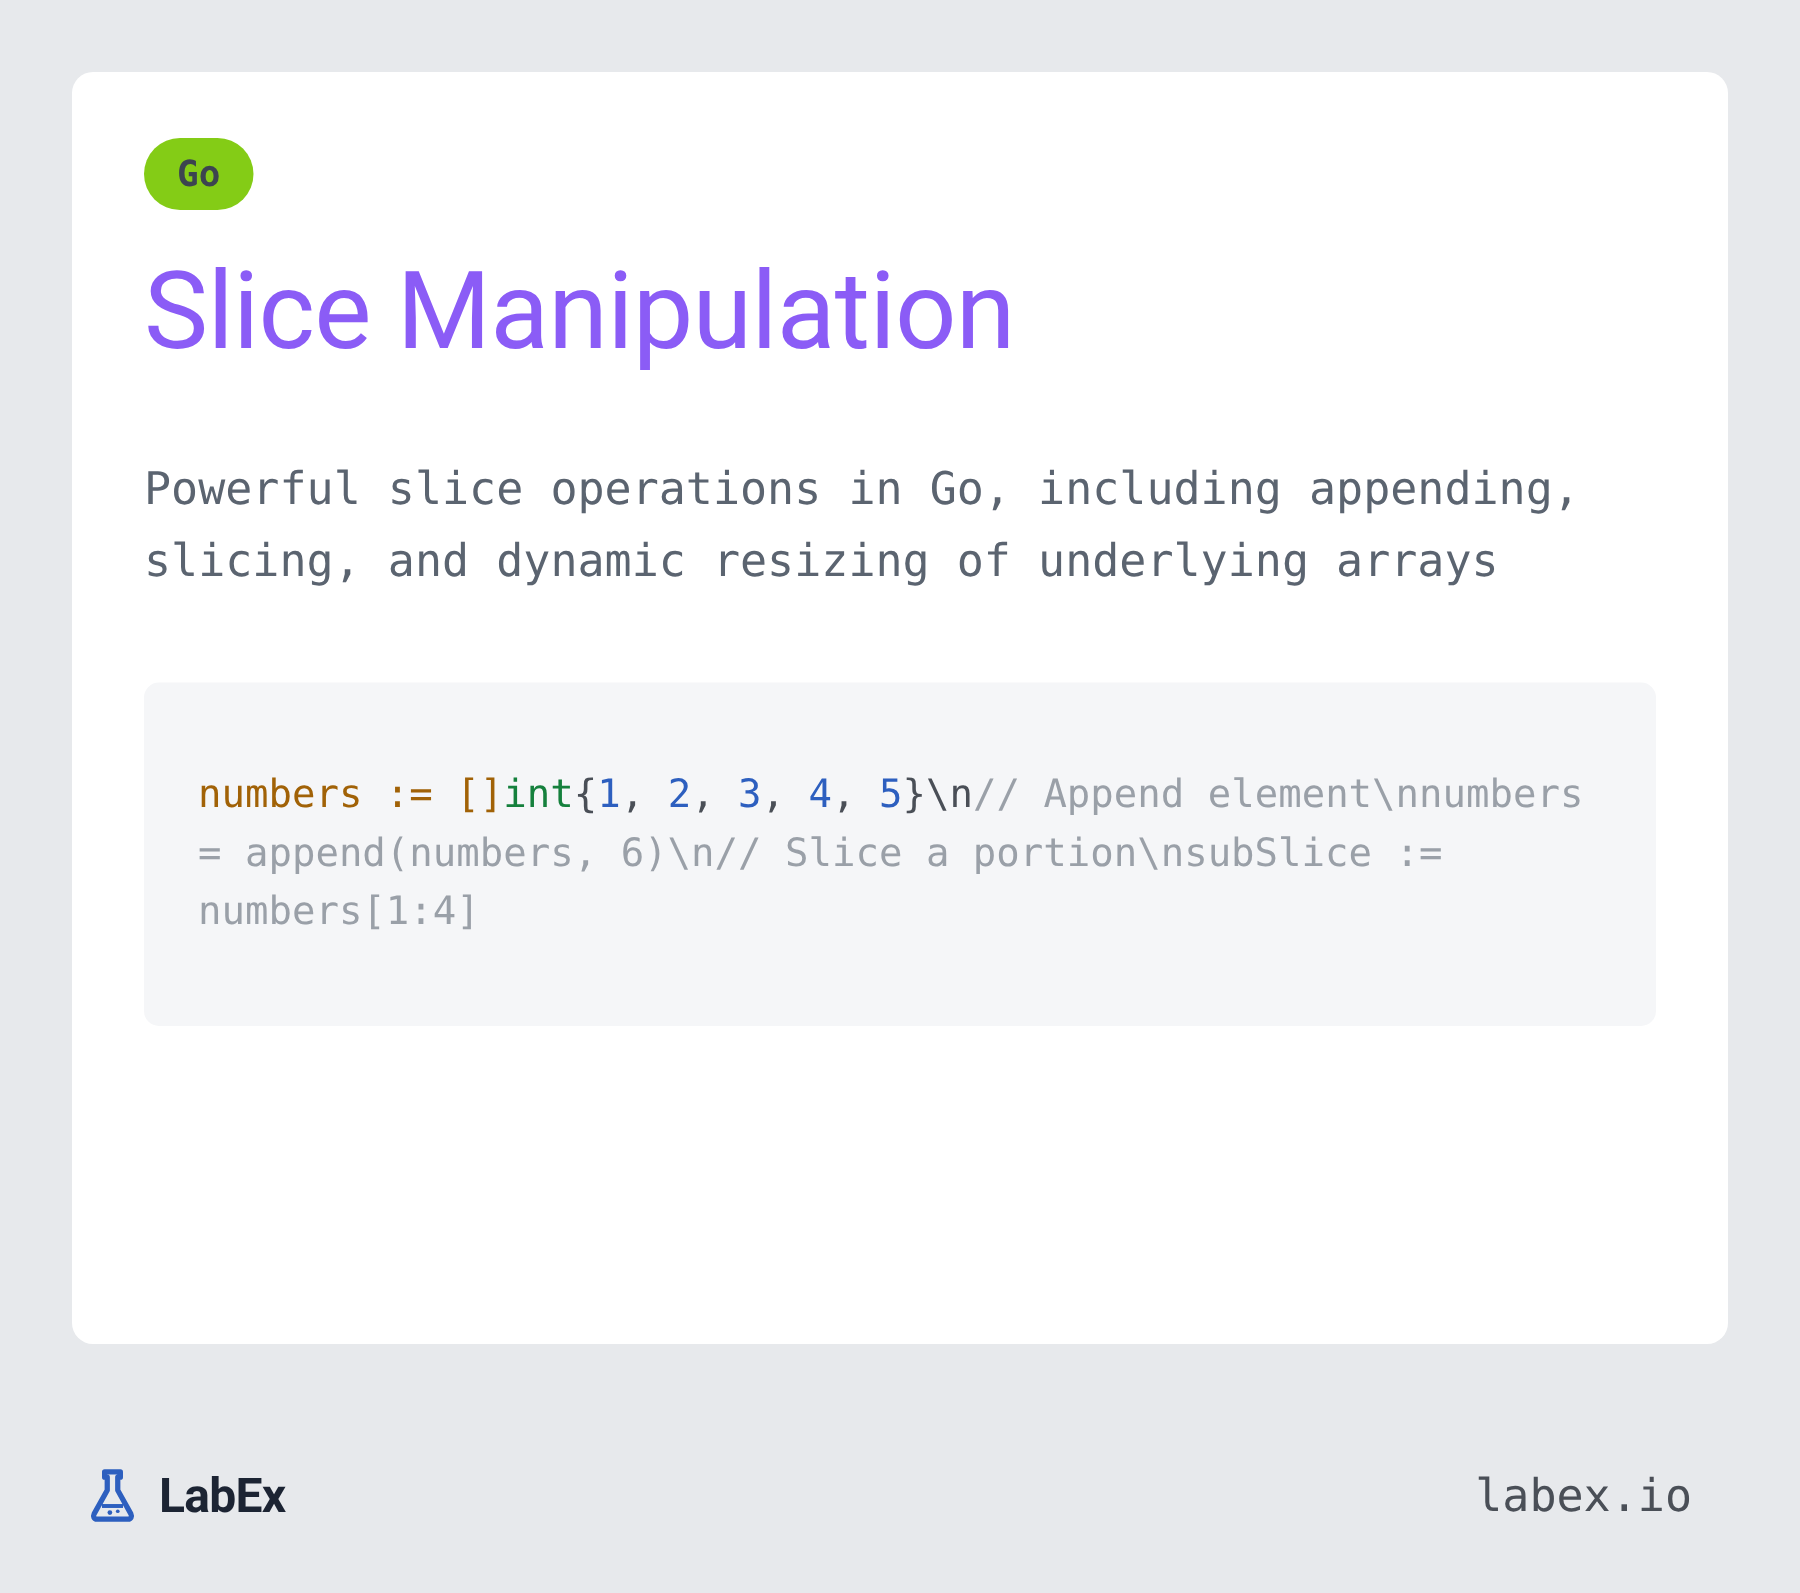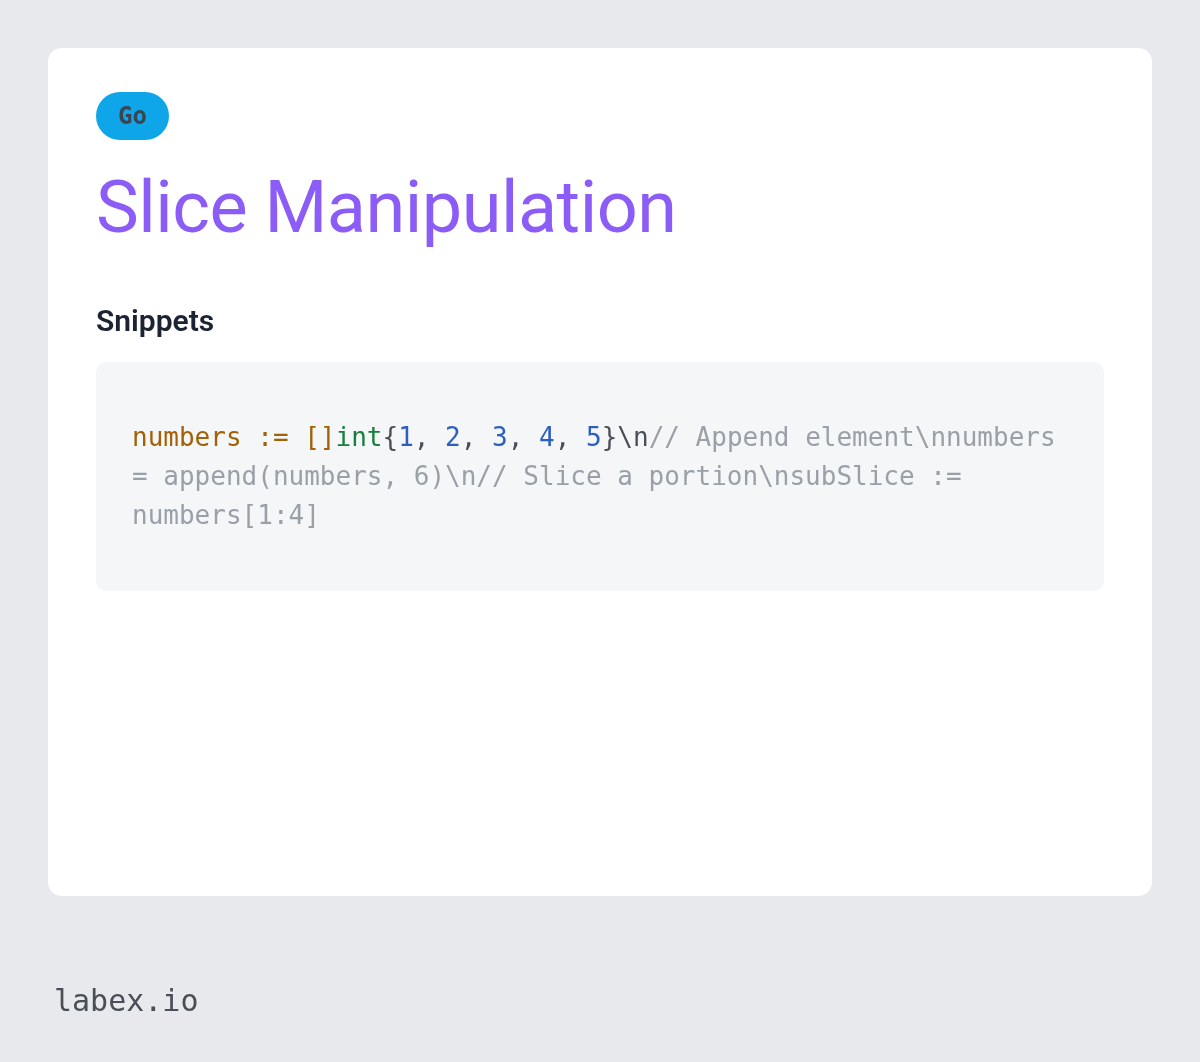--- a/index.html
+++ b/index.html
@@ -16,21 +16,21 @@
       padding: 48px;
     }
     .card {
       background: #ffffff;
       border-radius: 14px;
       padding: 44px 48px;
       height: 848px;
     }
     .tag {
       display: inline-block;
-      background: #0ea5e9;
+      background: #84cc16;
       color: #3c4450;
       font-family: ui-monospace, "SFMono-Regular", Menlo, Consolas, monospace;
       font-size: 24px;
       font-weight: 600;
       padding: 10px 22px;
       border-radius: 30px;
       margin-bottom: 28px;
     }
     .page-title {
       font-size: 72px;
@@ -96,19 +96,28 @@
       font-size: 30px;
       color: #4a4f57;
     }
   </style>
 </head>
 <body>
 
 <div class="card">
   <div class="tag">Go</div>
   <h1 class="page-title">Slice Manipulation</h1>
-  <h2 class="section-heading">Snippets</h2>
+  <p class="description">Powerful slice operations in Go, including appending, slicing, and dynamic resizing of underlying arrays</p>
   <div class="code-block" id="code-block"><span class="tok-plain">numbers := []</span><span class="tok-keyword">int</span><span class="tok-punct">{</span><span class="tok-number">1</span><span class="tok-punct">, </span><span class="tok-number">2</span><span class="tok-punct">, </span><span class="tok-number">3</span><span class="tok-punct">, </span><span class="tok-number">4</span><span class="tok-punct">, </span><span class="tok-number">5</span><span class="tok-punct">}\n</span><span class="tok-comment">// Append element\nnumbers = append(numbers, 6)\n// Slice a portion\nsubSlice := numbers[1:4]</span></div>
 </div>
 
 <div class="footer">
+  <div class="brand">
+    <svg class="brand-icon" viewBox="0 0 48 48" fill="none">
+      <path d="M18 6 L30 6 L30 10 L28 10 L28 20 L38 38 C39 40 38 42 36 42 L12 42 C10 42 9 40 10 38 L20 20 L20 10 L18 10 Z" stroke="#2d5fbf" stroke-width="4" stroke-linejoin="round" fill="none"></path>
+      <path d="M16 32 L32 32" stroke="#2d5fbf" stroke-width="3"></path>
+      <circle cx="22" cy="37" r="1.8" fill="#2d5fbf"></circle>
+      <circle cx="28" cy="36" r="1.4" fill="#2d5fbf"></circle>
+    </svg>
+    <span class="brand-name">LabEx</span>
+  </div>
   <div class="site-url">labex.io</div>
 </div>
 
 </body></html>

